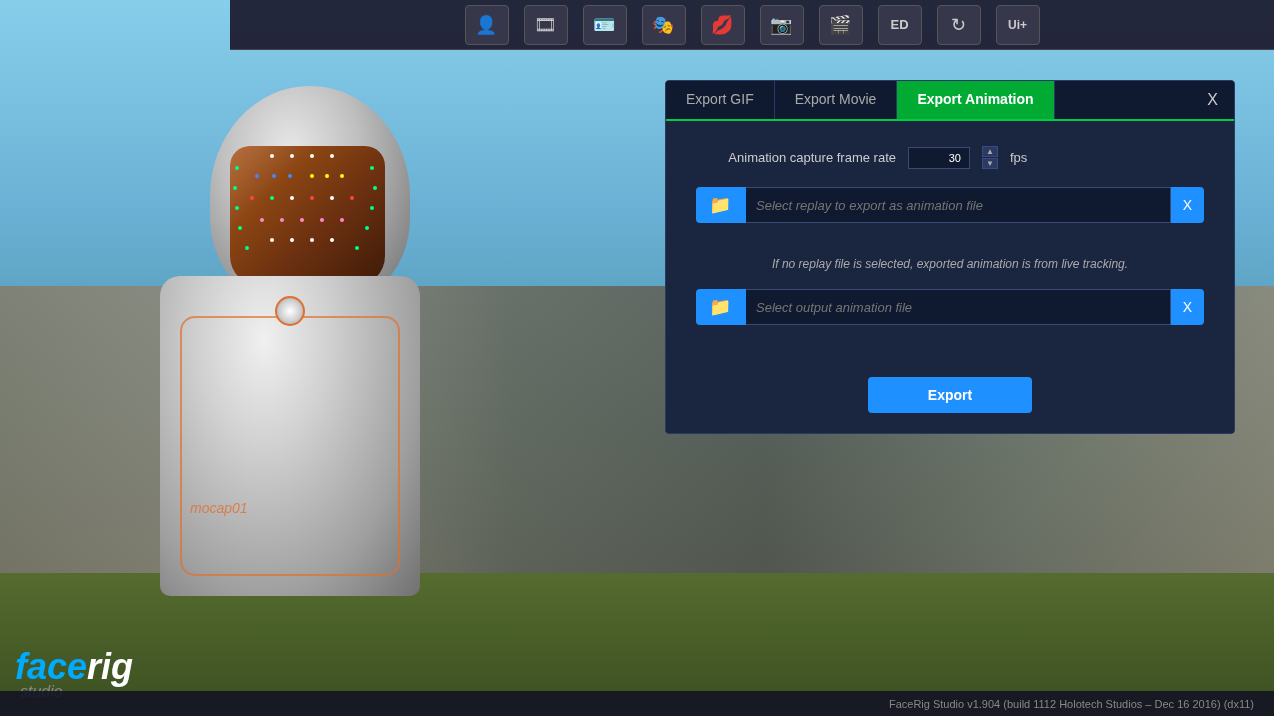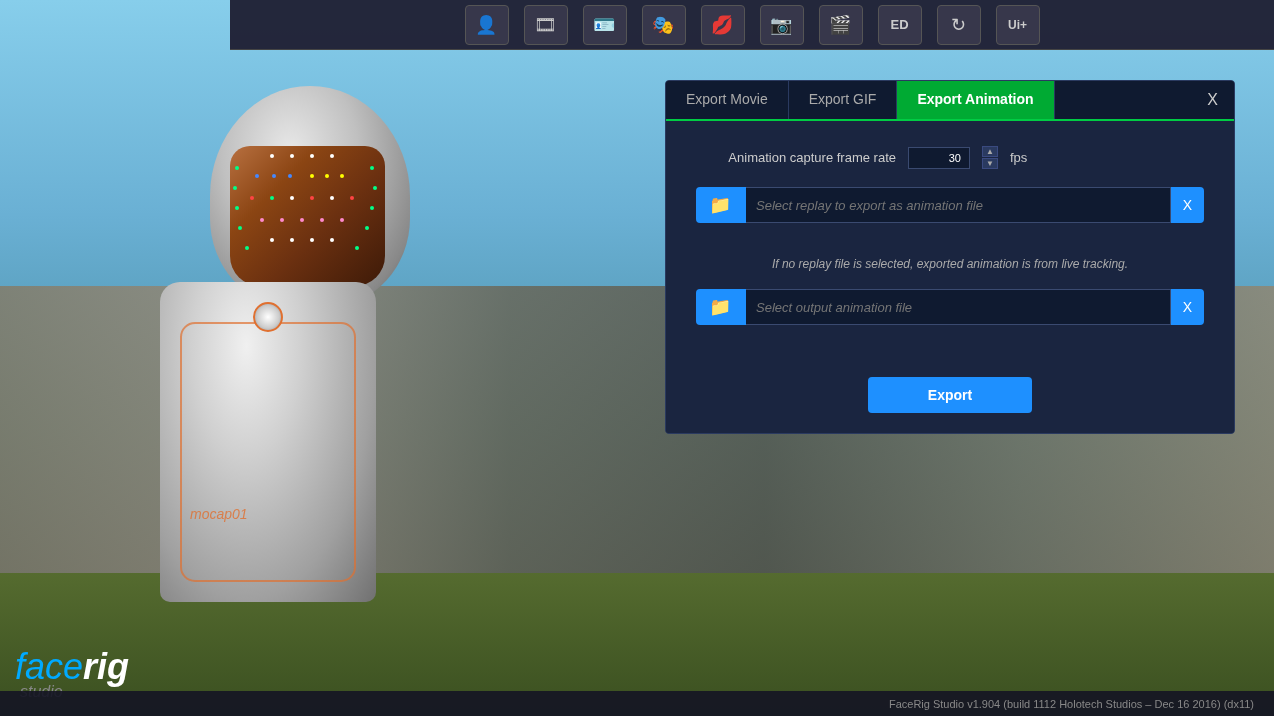--- a/index.html
+++ b/index.html
@@ -96,23 +96,23 @@
 
     .dot.yellow { background: #ffff00; }
     .dot.red { background: #ff4444; }
     .dot.pink { background: #ff88cc; }
     .dot.blue { background: #4488ff; }
     .dot.white { background: #ffffff; }
 
     
     .robot-torso {
       position: absolute;
-      top: 196px;
+      top: 190px;
       left: 30px;
-      width: 216px;
+      width: 260px;
       height: 320px;
       background: radial-gradient(ellipse at 40% 20%, #f0f0f0 0%, #d0d0d0 30%, #a0a0a0 70%, #707070 100%);
       border-radius: 20px 20px 10px 10px;
     }
 
     .robot-torso-detail {
       position: absolute;
       top: 40px;
       left: 20px;
       right: 20px;
@@ -175,21 +175,21 @@
 
     
     .logo {
       position: absolute;
       bottom: 15px;
       left: 15px;
     }
 
     .logo-text-face {
       font-size: 36px;
-      font-weight: normal;
+      font-weight: bold;
       color: #00aaff;
       font-style: italic;
     }
 
     .logo-text-rig {
       font-size: 36px;
       font-weight: bold;
       color: #ffffff;
       font-style: italic;
     }
@@ -496,22 +496,22 @@
   <div class="toolbar-btn">📷</div>
   <div class="toolbar-btn">🎬</div>
   <div class="toolbar-btn" style="font-size:13px;font-weight:bold;">ED</div>
   <div class="toolbar-btn">↻</div>
   <div class="toolbar-btn" style="font-size:12px;font-weight:bold;">Ui+</div>
 </div>
 
 <div class="dialog">
 
   <div class="dialog-tabs">
+    <div class="dialog-tab">Export GIF</div>
     <div class="dialog-tab">Export Movie</div>
-    <div class="dialog-tab">Export GIF</div>
     <div class="dialog-tab active">Export Animation</div>
     <div class="dialog-close">X</div>
   </div>
 
   <div class="dialog-body">
 
     <div class="form-row">
       <span class="form-label">Animation capture frame rate</span>
       <input class="form-number-input" type="text" value="30" style="">
       <div class="spinner-btns">

